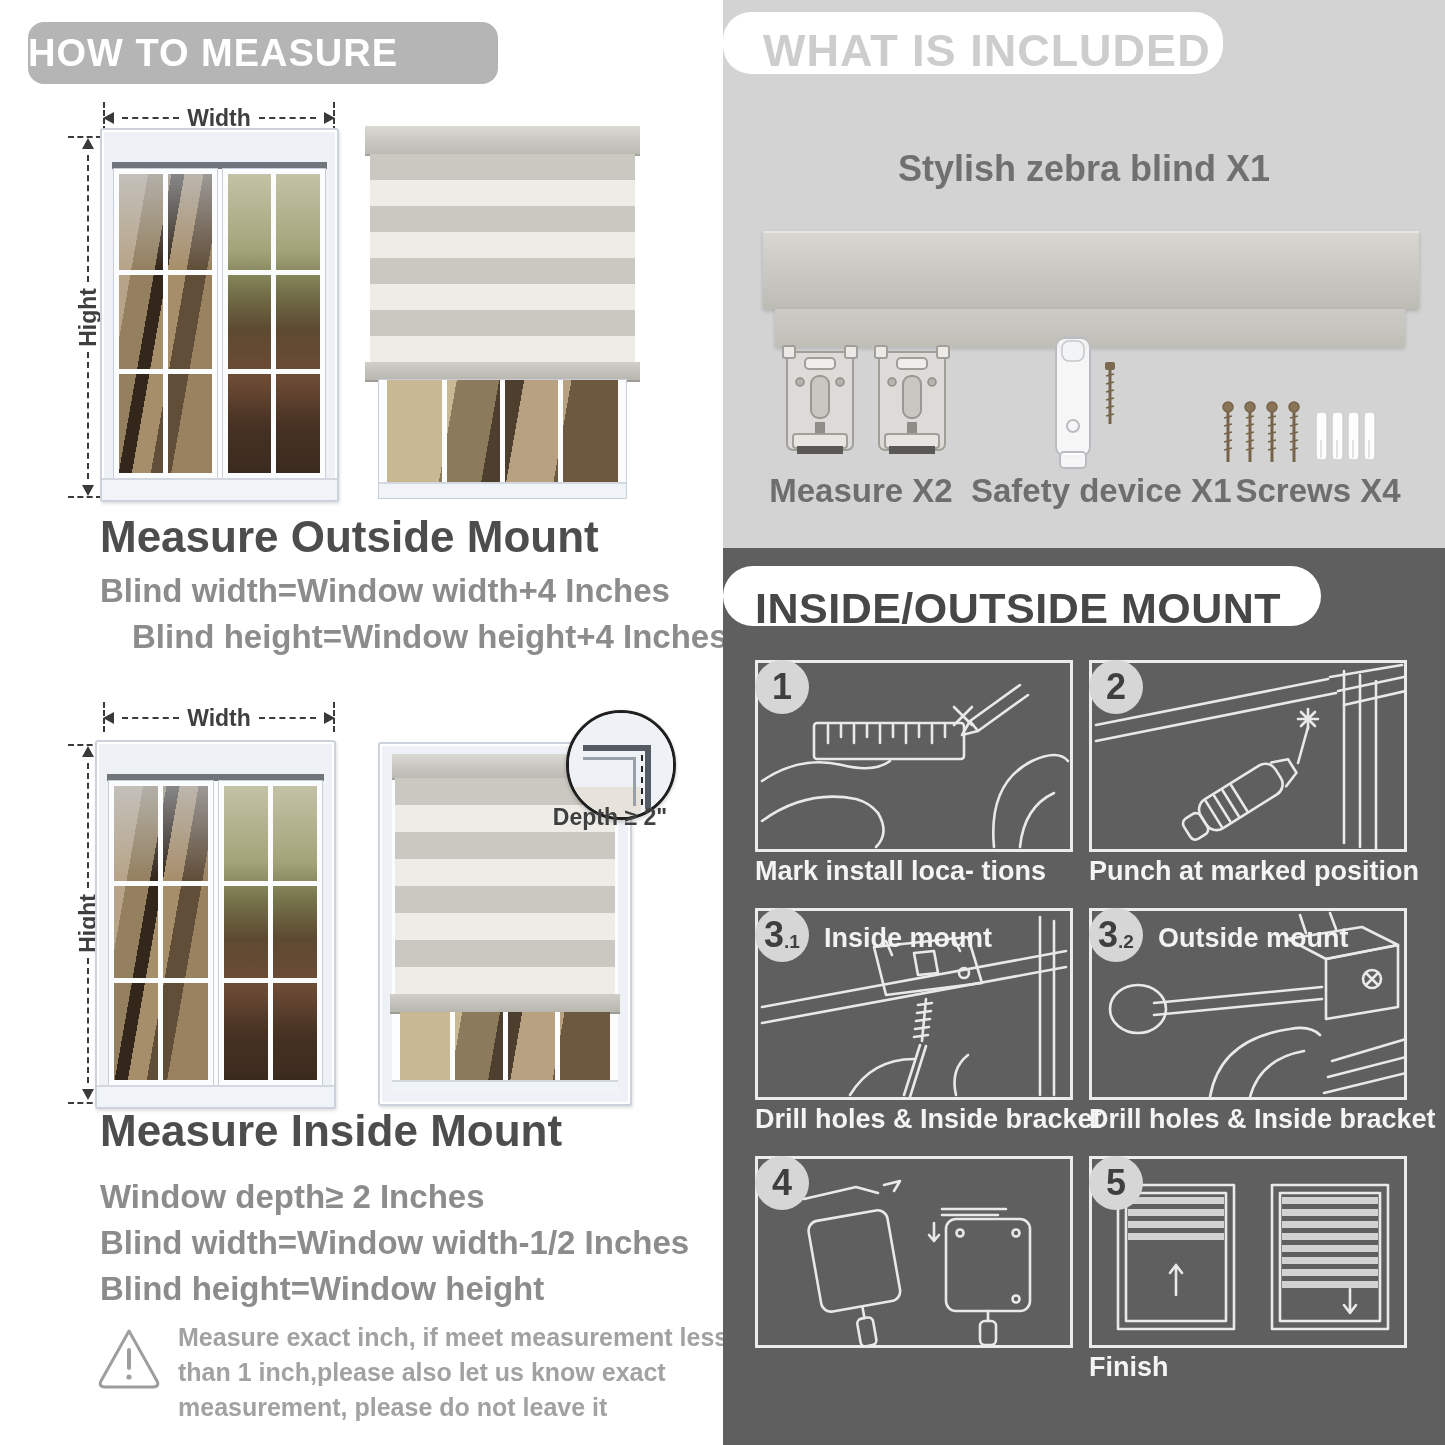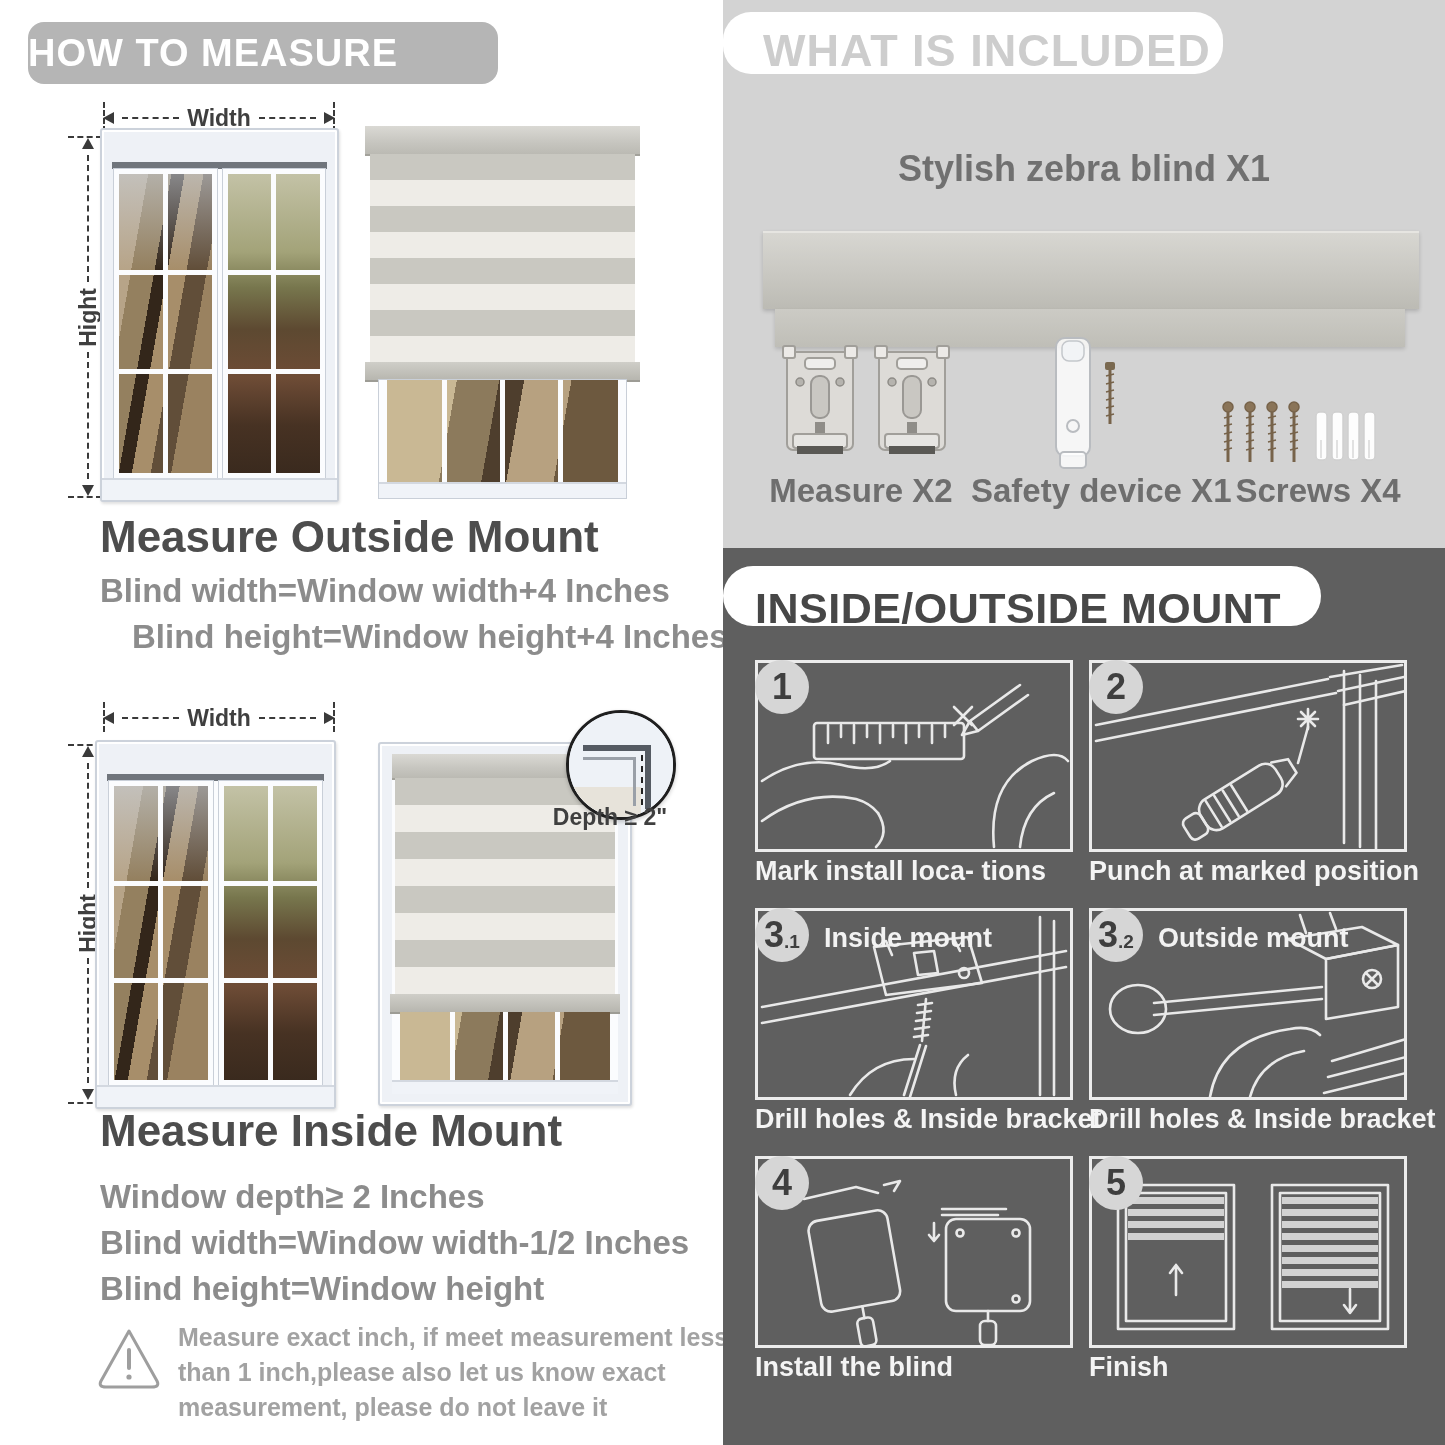--- a/index.html
+++ b/index.html
@@ -418,21 +418,20 @@
             <circle cx="202" cy="74" r="3.5"></circle>
               <circle cx="258" cy="74" r="3.5"></circle>
               <circle cx="258" cy="140" r="3.5"></circle>
             <path d="M184,50 L248,50 M184,56 L240,56"></path>
             <path d="M176,64 V82 M176,82 L171,76 M176,82 L181,76"></path>
             <path d="M230,152 V162"></path>
             <rect x="222" y="162" width="16" height="24" rx="5"></rect>
           </g>
         </svg>
       </div>
-      <div class="caption">Install the blind</div>
     </div>
 
     <div class="abs" style="left:366px;top:608px;width:318px;">
       <div class="stepbox">
         <div class="badge">
           <span>5</span>
             <span class="sub"></span>
         </div>
         <svg width="312" height="186" viewBox="0 0 312 186">
           <g class="art">

